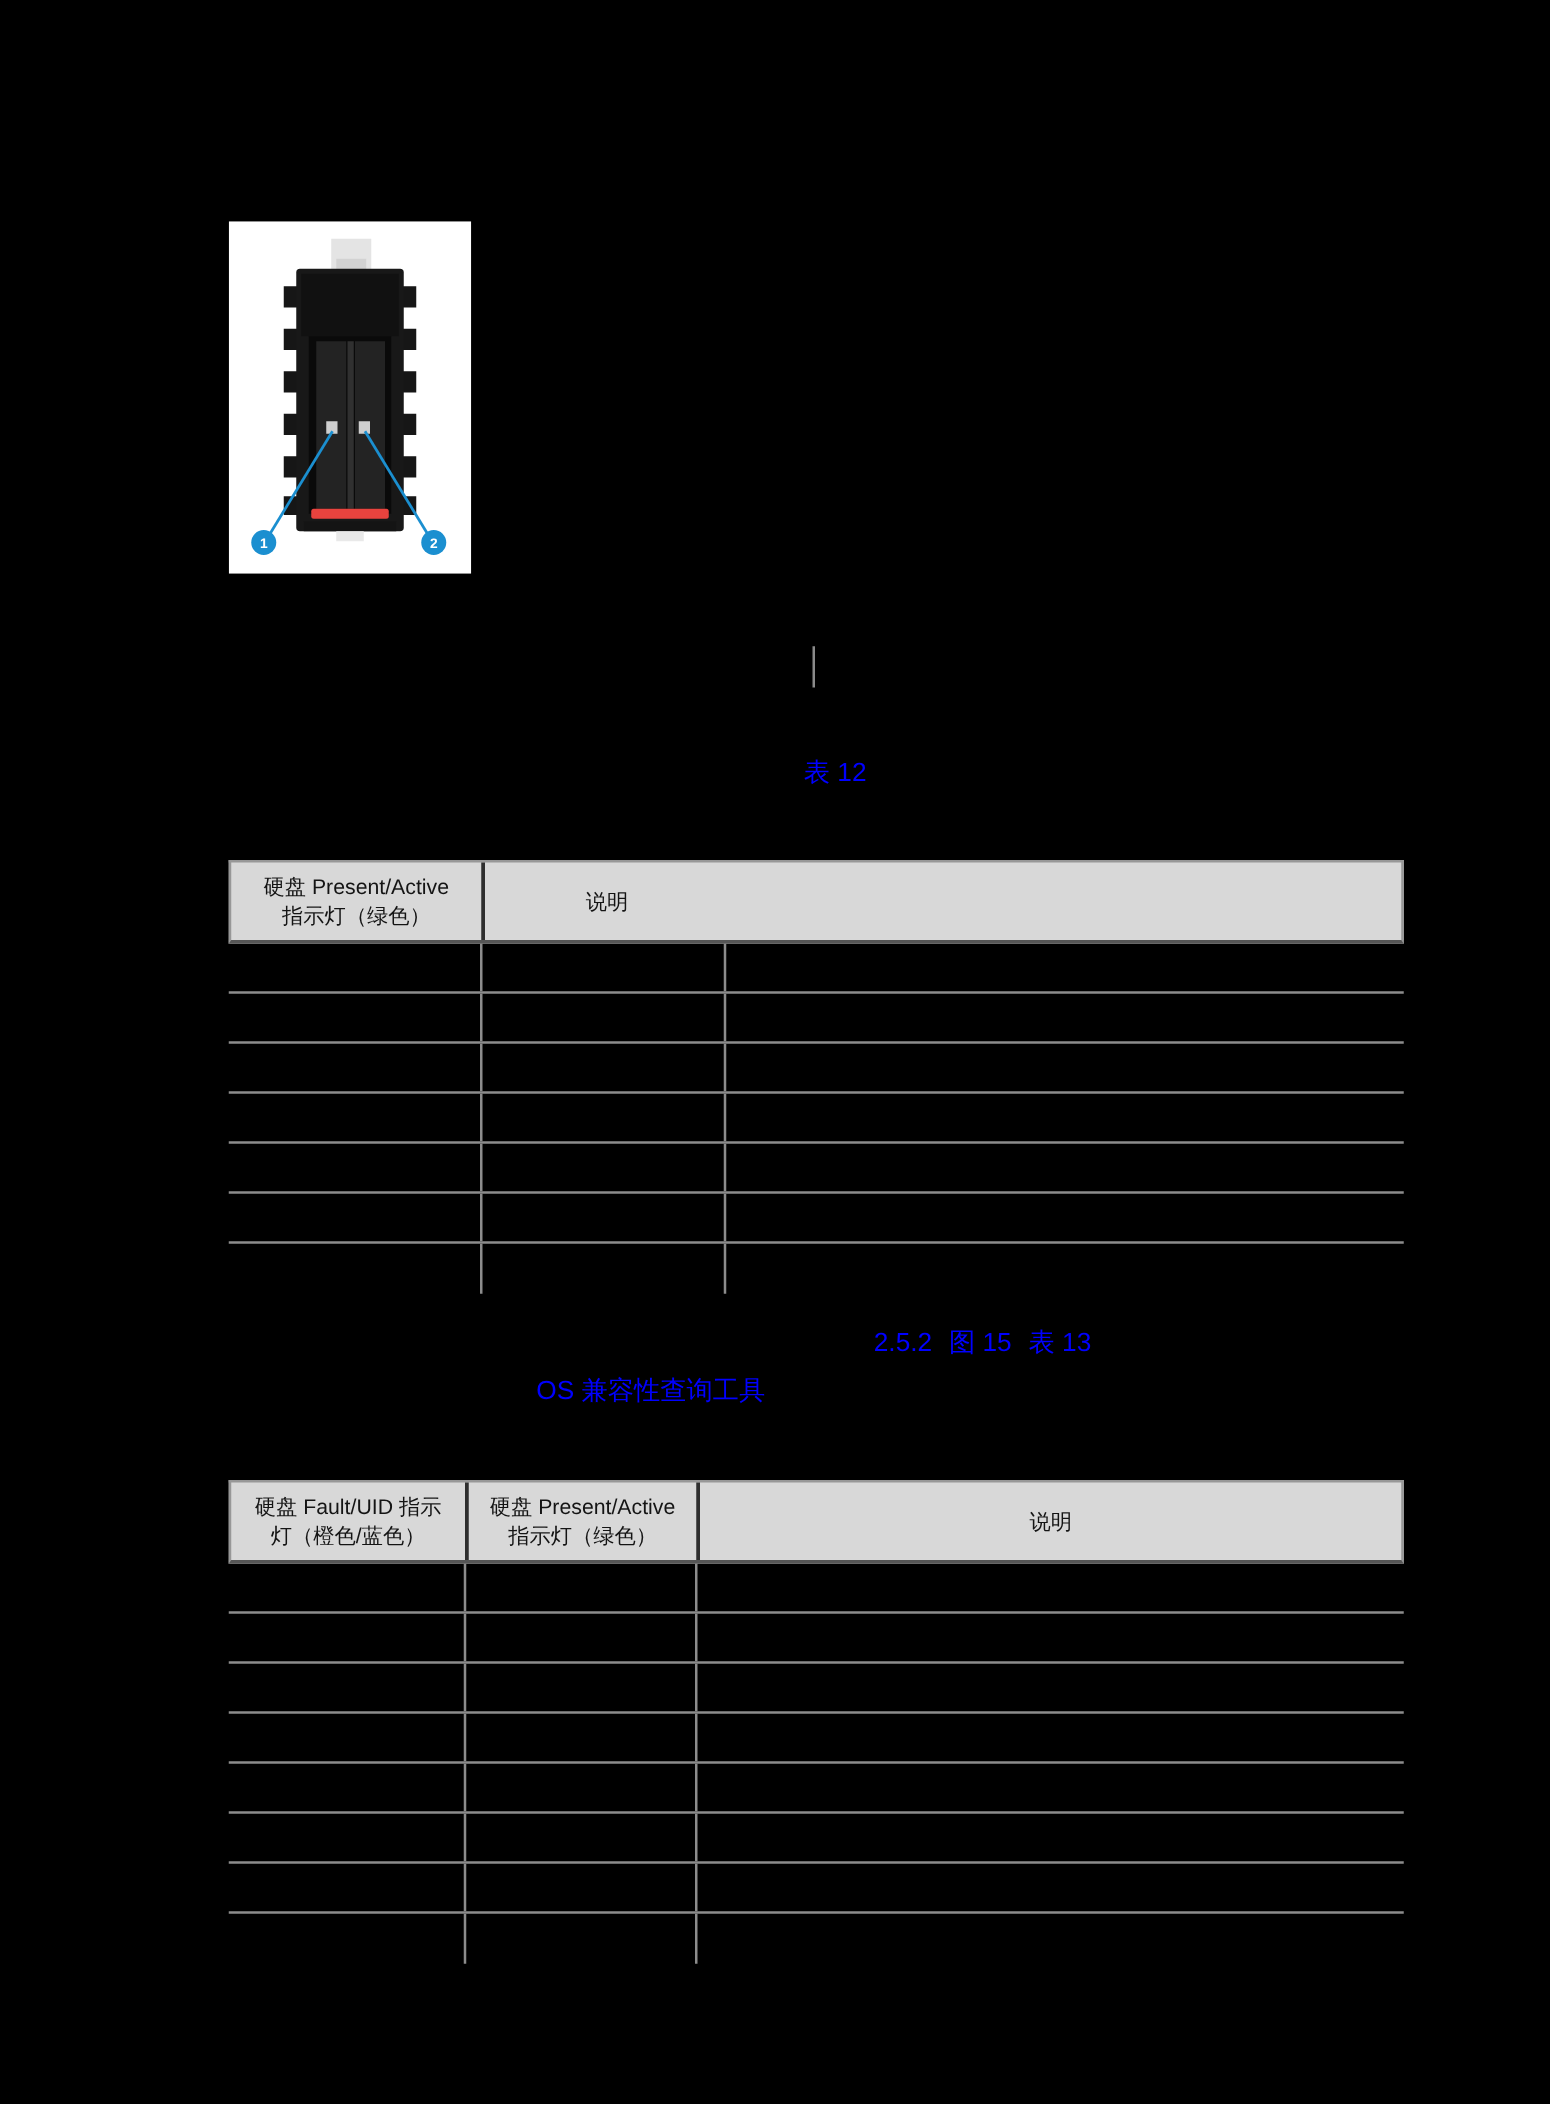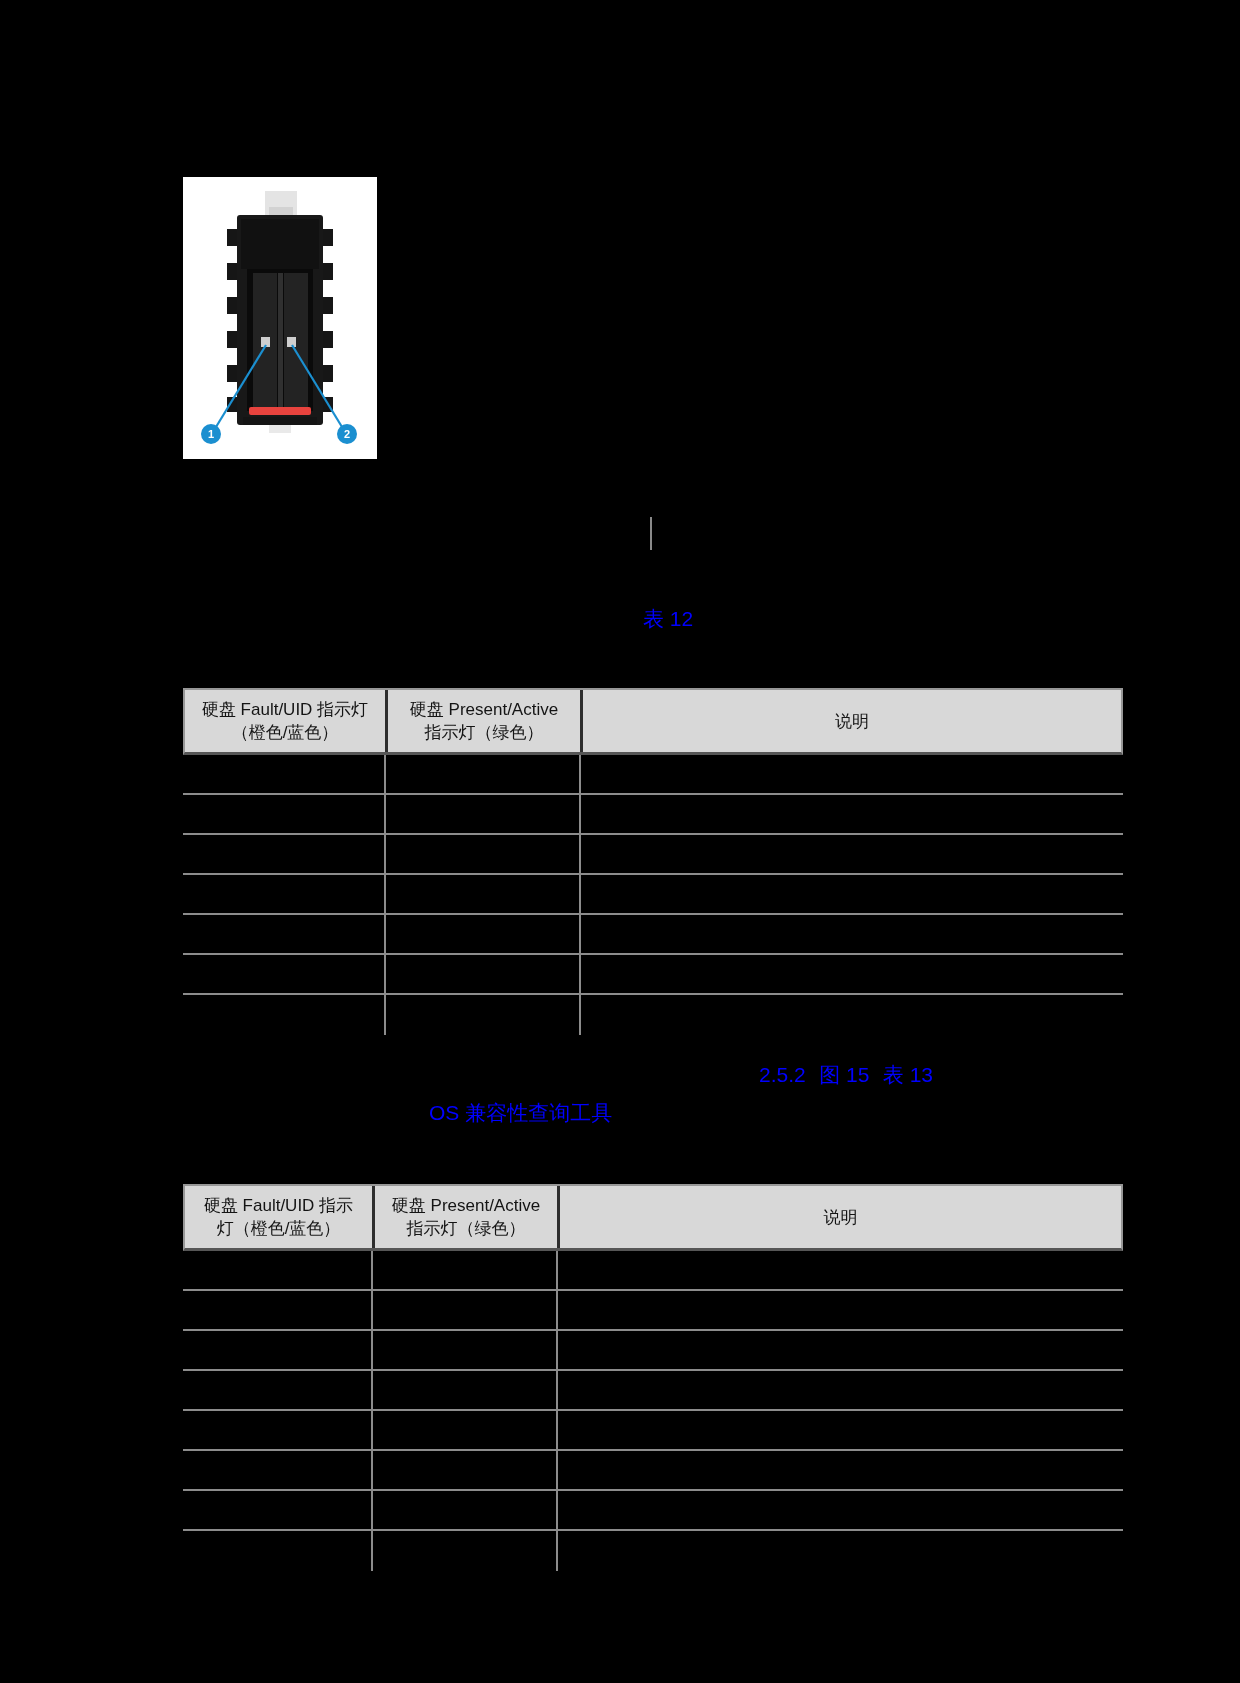--- a/index.html
+++ b/index.html
@@ -12,21 +12,21 @@
   .figure { position:absolute; left:183px; top:177px; width:194px; height:282px; }
   
   .vdivider { position:absolute; left:650px; top:517px; width:2px; height:33px; background:#8a8a8a; }
   
   .link {
     color:#0000ff; font-size:21px; line-height:24px;
     white-space:nowrap; cursor:pointer;
   }
   .link-block { position:absolute; }
   #link-t12 { left:643px; top:607px; }
-  #refs-line { left:759px; top:1063px; }
+  #refs-line { left:699px; top:1063px; }
   #refs-line .link { margin-right:9px; }
   #refs-line .link:last-child { margin-right:0; }
   #link-os { left:429px; top:1101px; }
   
   .datatable { position:absolute; left:183px; width:940px; }
   #table1 { top:688px; }
   #table2 { top:1184px; }
   .thead {
     display:grid; height:67px; background:#d8d8d8; color:#141414;
     border:2px solid #979797; border-bottom:3px solid #565656;
@@ -100,24 +100,20 @@
 
   <div class="vdivider"></div>
 
   <div class="link-block" id="link-t12">
     <a class="link">表 12</a>
   </div>
 
   <div class="datatable" id="table1">
     <div class="thead">
       <div class="hcell hdiv">
-        <span>硬盘 Fault/UID 指示灯</span>
-        <span>（橙色/蓝色）</span>
-      </div>
-      <div class="hcell hdiv">
         <span>硬盘 Present/Active</span>
         <span>指示灯（绿色）</span>
       </div>
       <div class="hcell">
         <span>说明</span>
       </div>
     </div>
     <div class="tbody">
         <div class="trow">
           <div class="tcell c0"></div>

